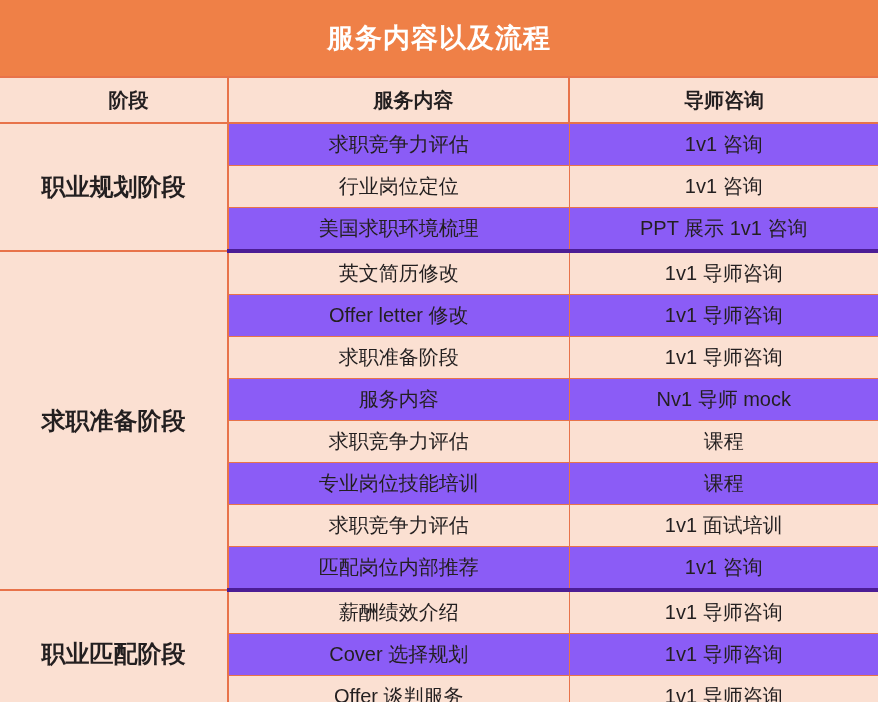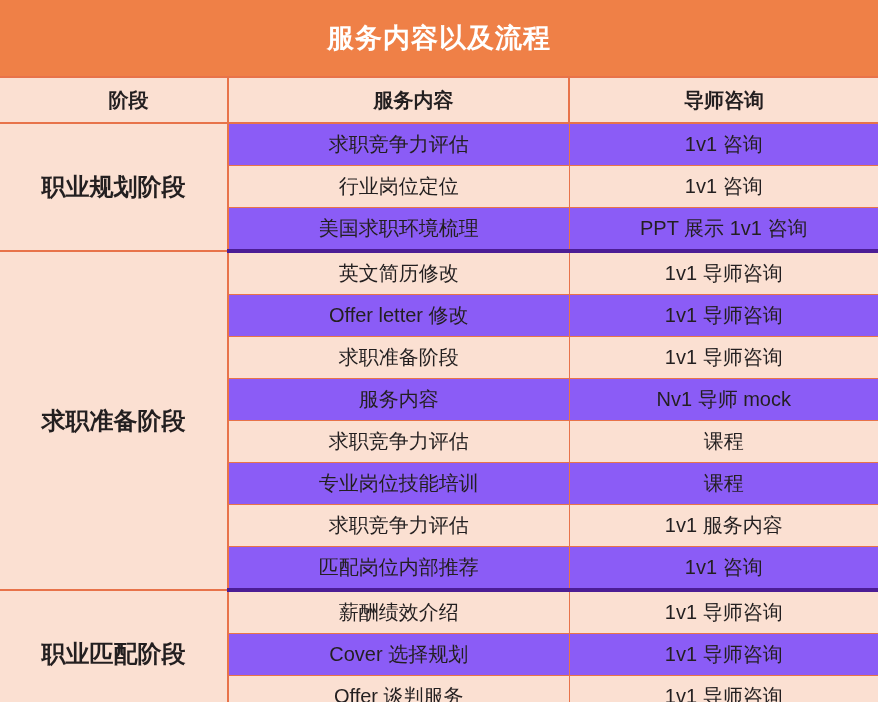--- a/index.html
+++ b/index.html
@@ -147,21 +147,21 @@
       <tr class="row-tint">
         <td class="content-cell">求职竞争力评估</td>
         <td class="mode-cell">课程</td>
       </tr>
       <tr class="row-plain">
         <td class="content-cell">专业岗位技能培训</td>
         <td class="mode-cell">课程</td>
       </tr>
       <tr class="row-tint">
         <td class="content-cell">求职竞争力评估</td>
-        <td class="mode-cell">1v1 服务内容</td>
+        <td class="mode-cell">1v1 面试培训</td>
       </tr>
       <tr class="row-plain group-last">
         <td class="content-cell">匹配岗位内部推荐</td>
         <td class="mode-cell">1v1 咨询</td>
       </tr>
 
       <tr class="row-tint">
         <td class="stage-cell last" rowspan="3">职业匹配阶段</td>
         <td class="content-cell">薪酬绩效介绍</td>
         <td class="mode-cell">1v1 导师咨询</td>

